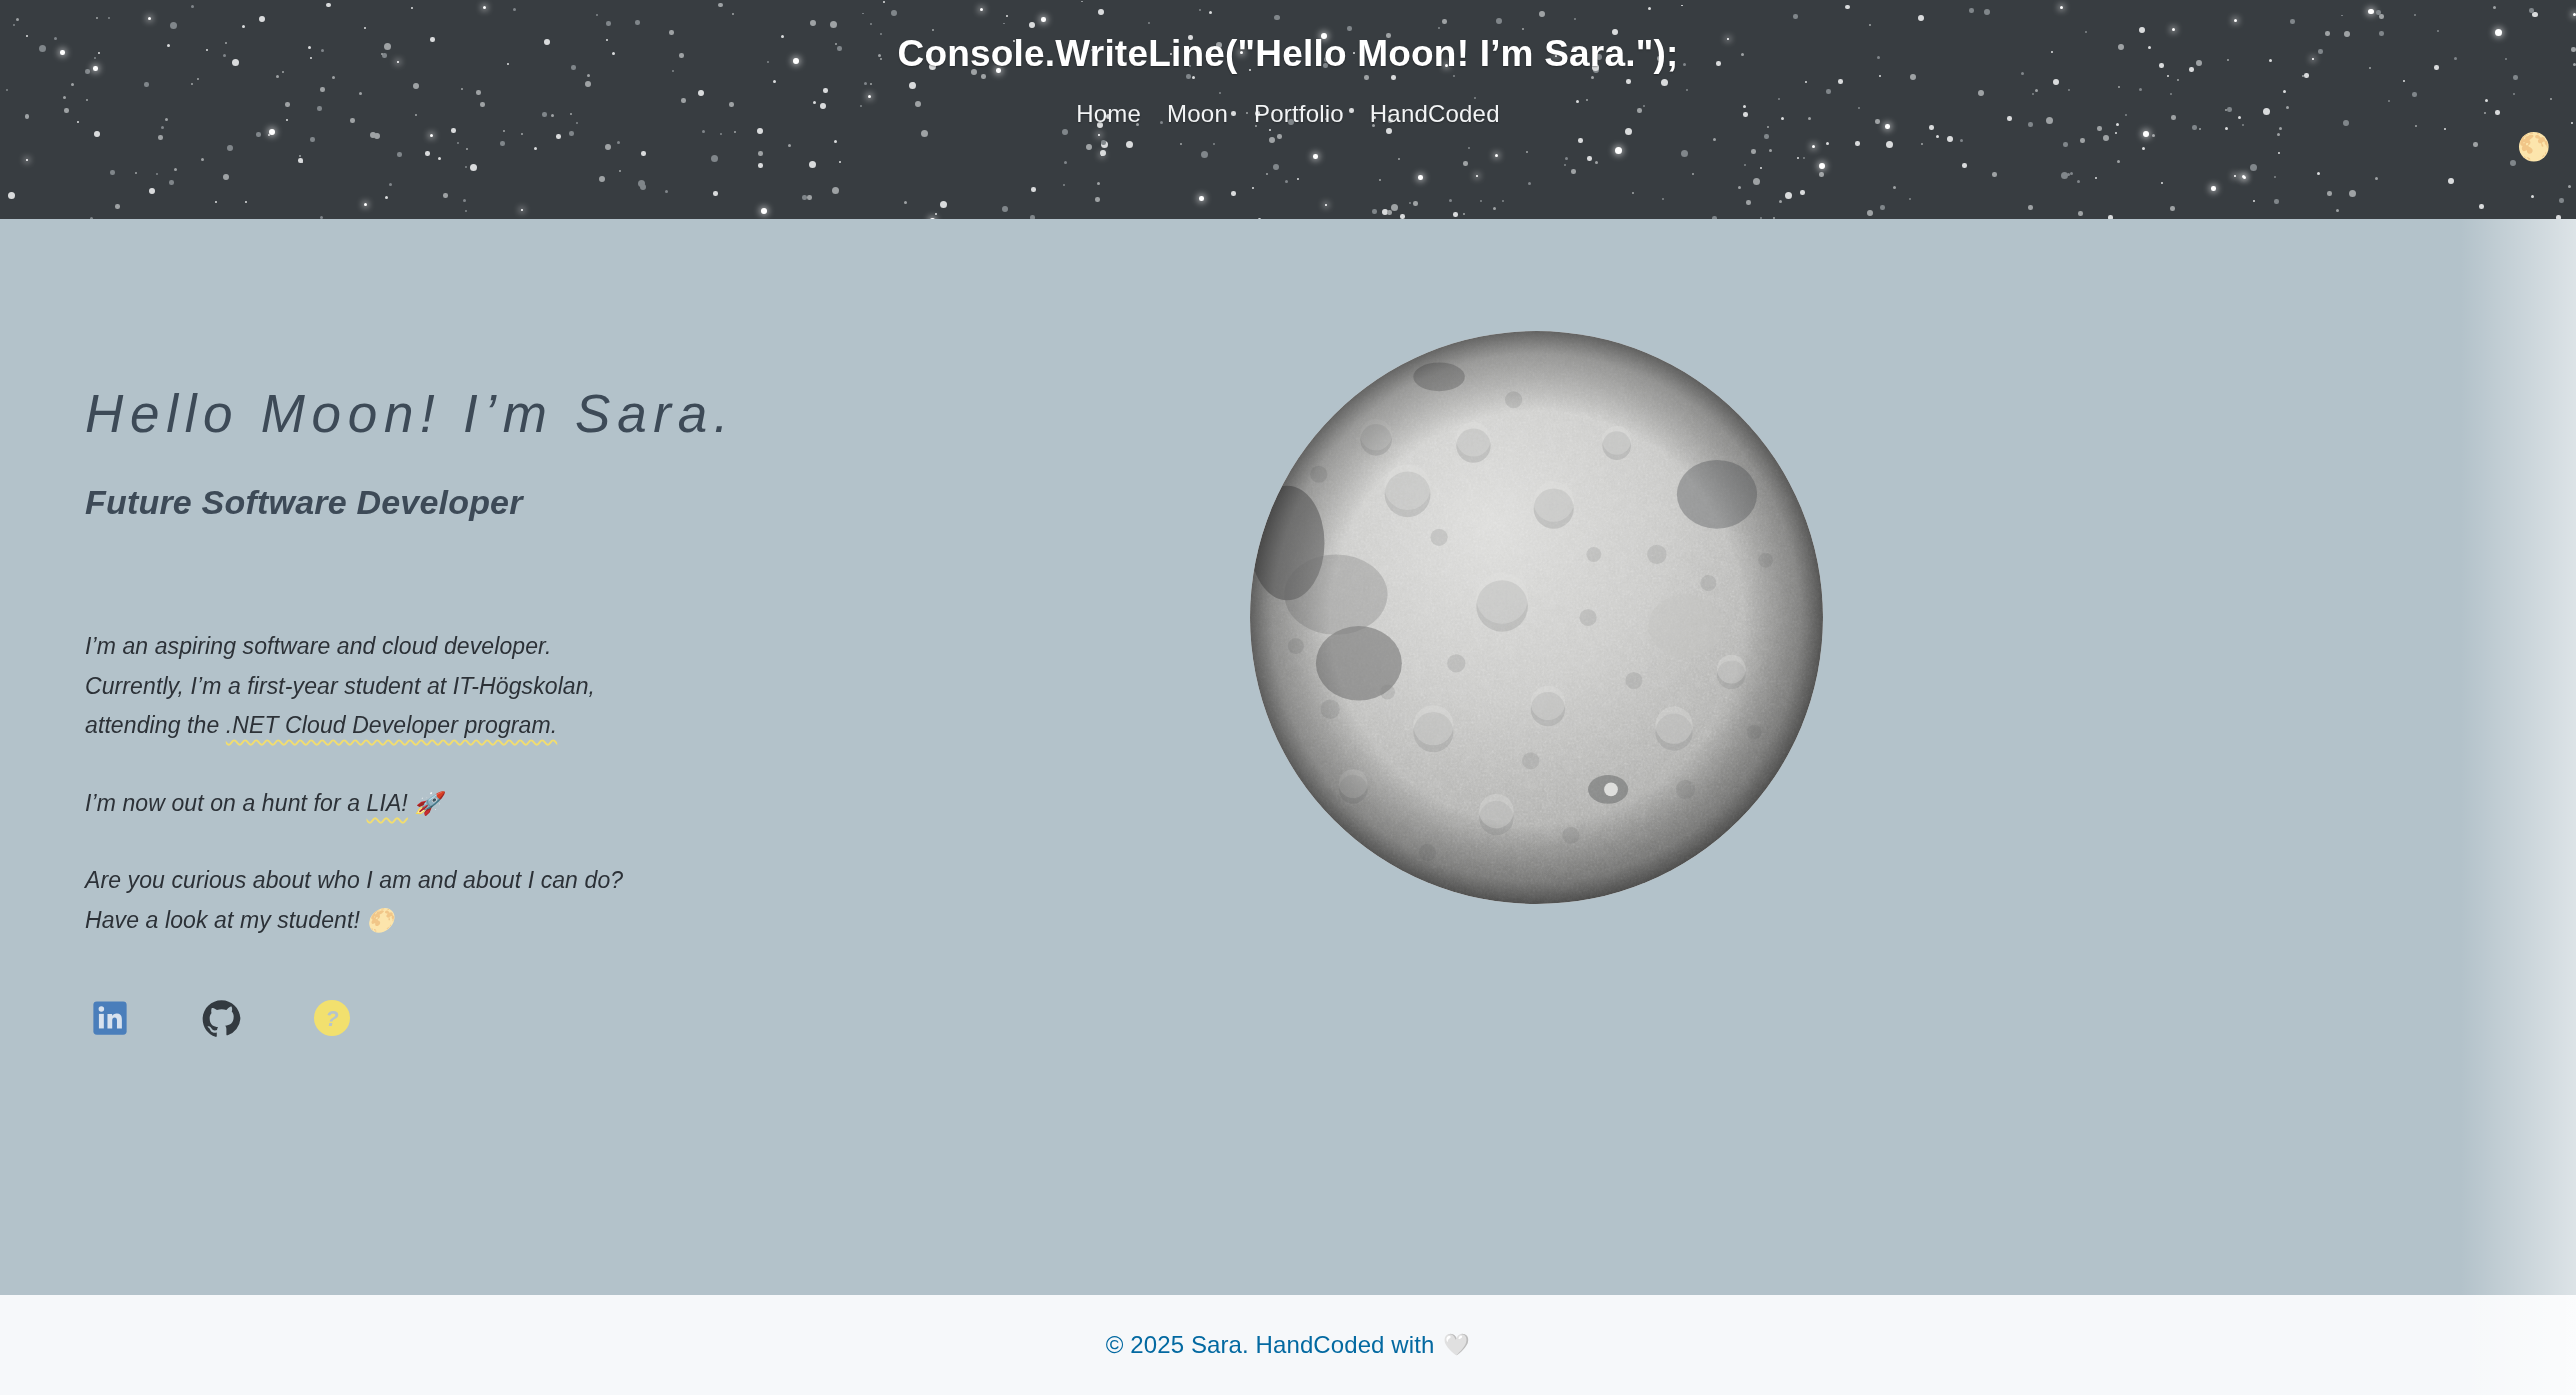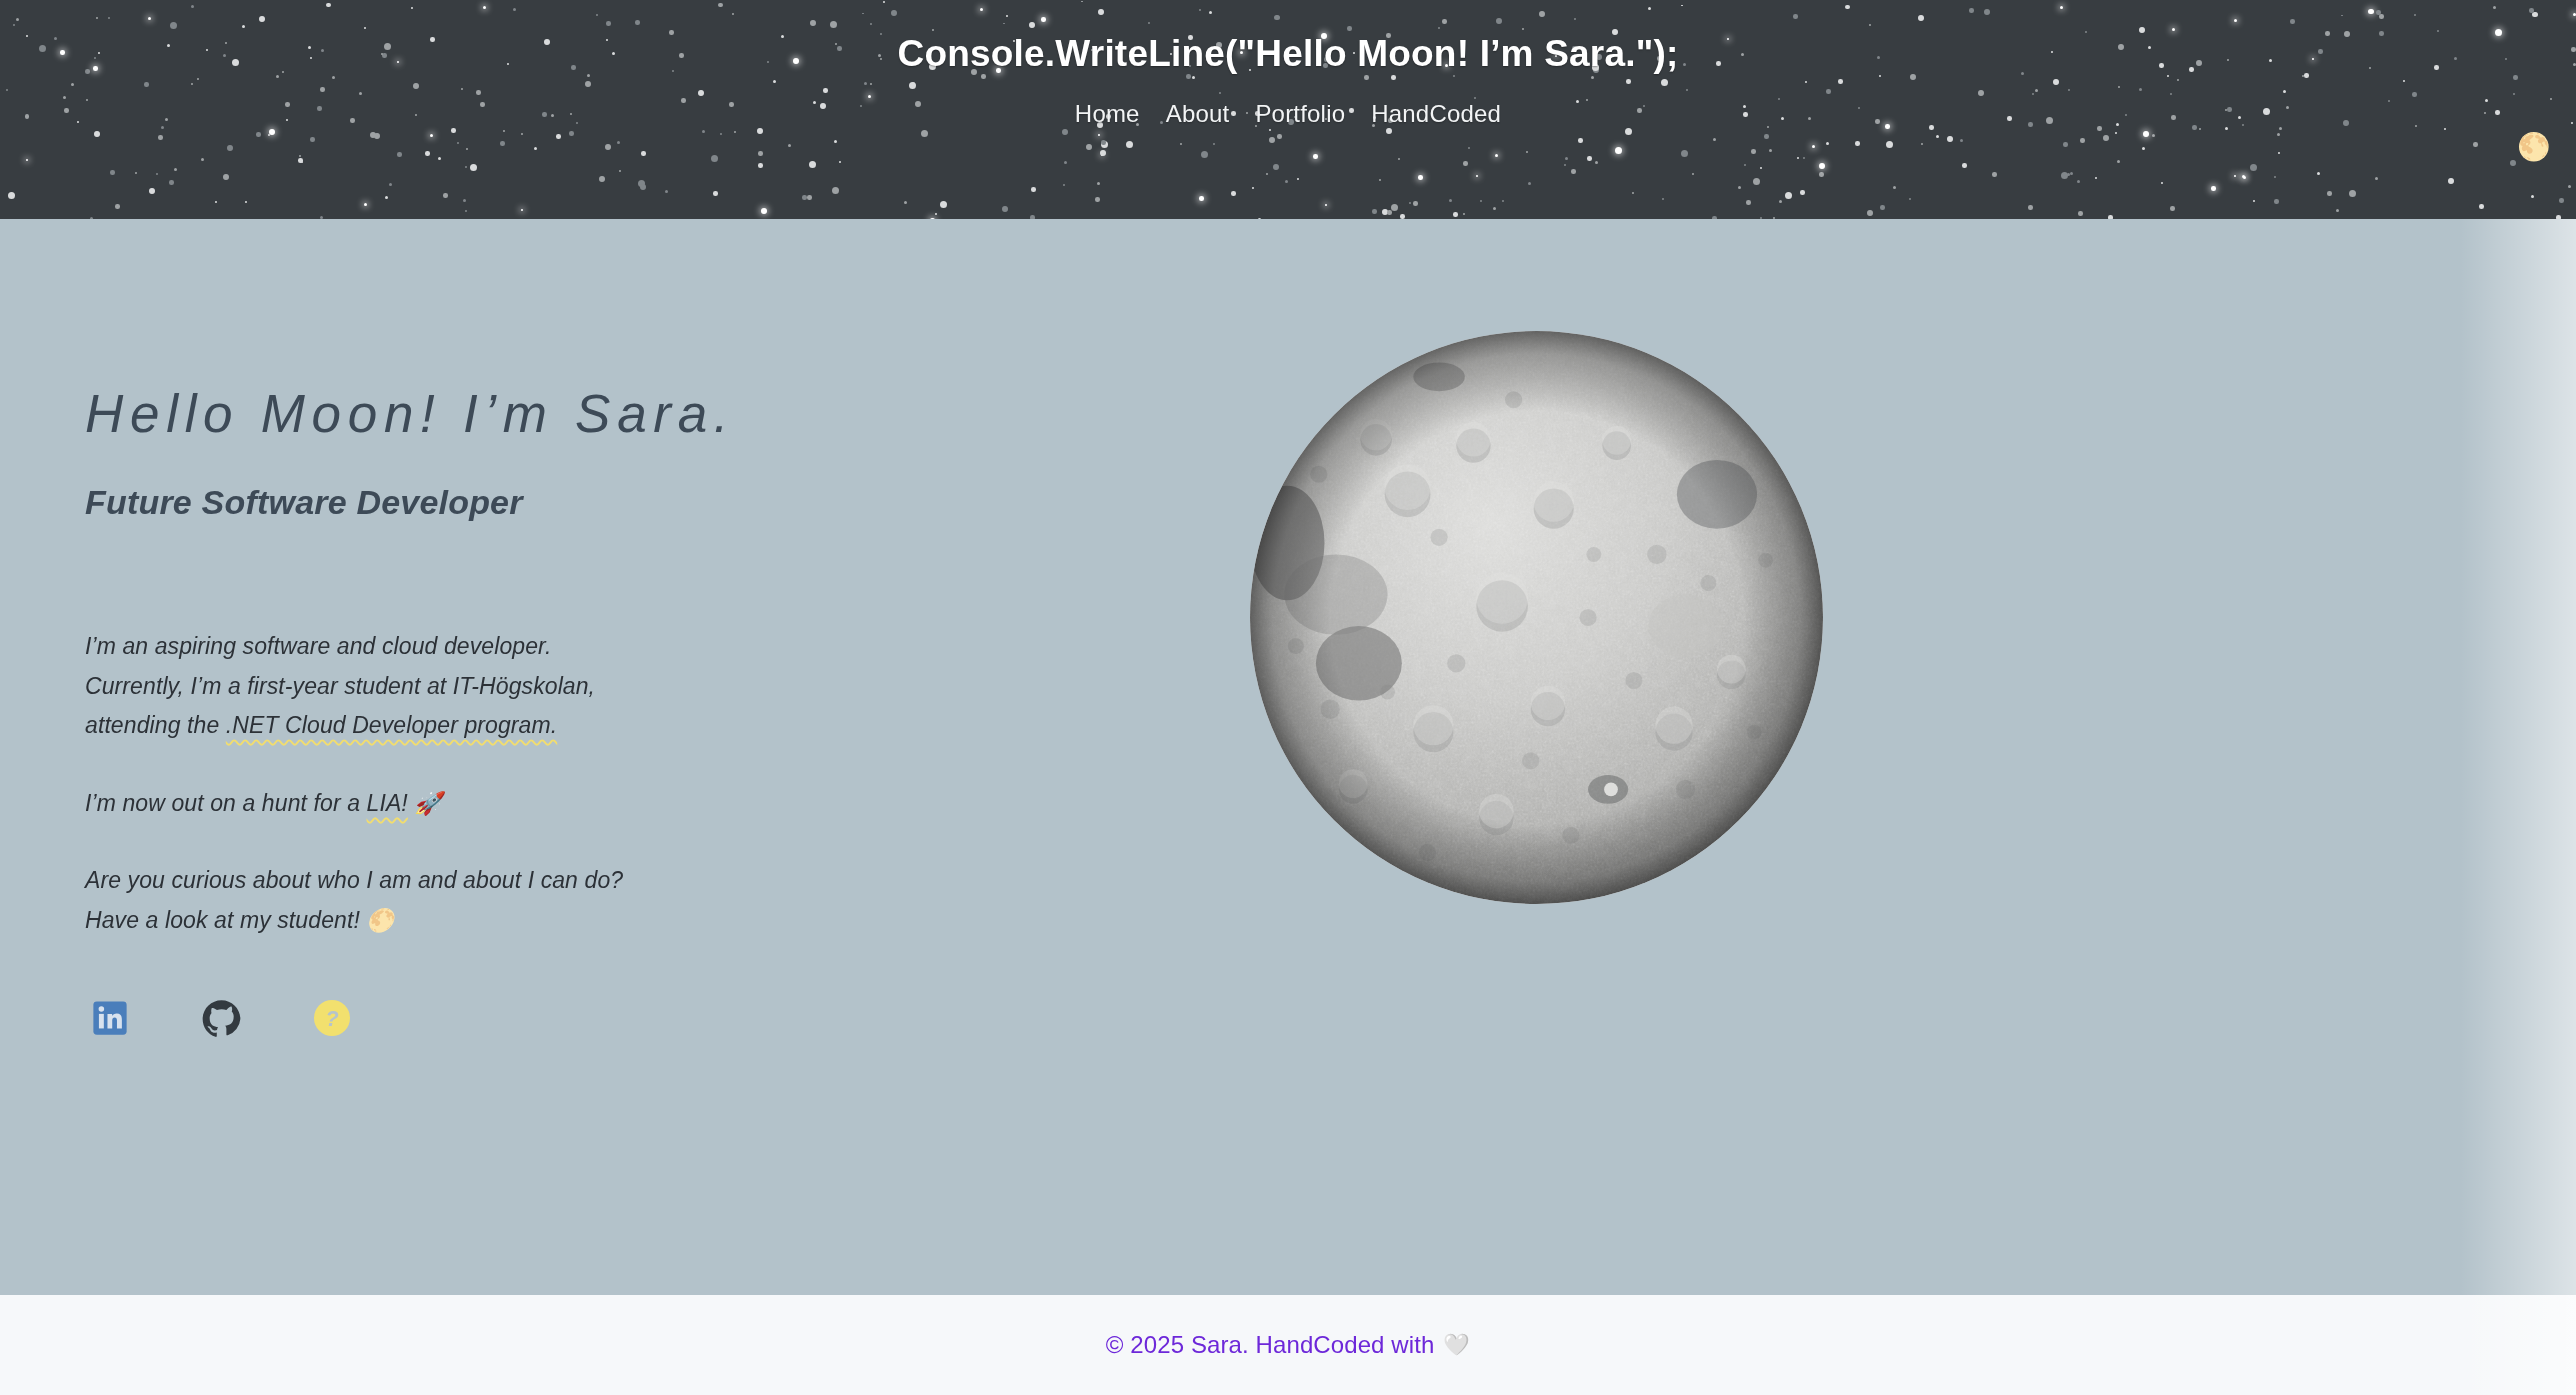--- a/index.html
+++ b/index.html
@@ -146,21 +146,21 @@
   .site-footer {
     flex:none;
     height:100px;
     background:#f6f8fa;
     display:flex;
     align-items:center;
     justify-content:center;
   }
   .footer-text {
     font-size:24px;
-    color:#6d28d9;
+    color:#0369a1;
     letter-spacing:0.1px;
   }
   .footer-heart { font-size:21.5px; margin-left:9px; }
 
   .edge-fade {
     position:absolute;
     top:219px; right:0; bottom:0;
     width:116px;
     pointer-events:none;
     background:linear-gradient(to right, rgba(255,255,255,0) 0%, rgba(255,255,255,.55) 100%);
@@ -694,21 +694,21 @@
         <i class="star" style="left:2170px;top:206px;width:4.5px;height:4.5px;background:#9ea2a4;"></i>
         <i class="star" style="left:2103px;top:135px;width:5.8px;height:5.8px;background:#9ea2a4;"></i>
         <i class="star" style="left:1438px;top:27px;width:1.8px;height:1.8px;background:#80868a;"></i>
       </div>
 
     <div class="header-inner">
       <div class="brand-title">Console.WriteLine("Hello Moon! I’m Sara.");</div>
 
       <nav class="main-nav">
         <a class="nav-link">Home</a>
-        <a class="nav-link">About</a>
+        <a class="nav-link">Moon</a>
         <a class="nav-link">Portfolio</a>
         <a class="nav-link">HandCoded</a>
       </nav>
     </div>
 
     <div class="moon-toggle">🌕</div>
   </header>
 
   <main class="hero">
     <div class="hero-grid">

